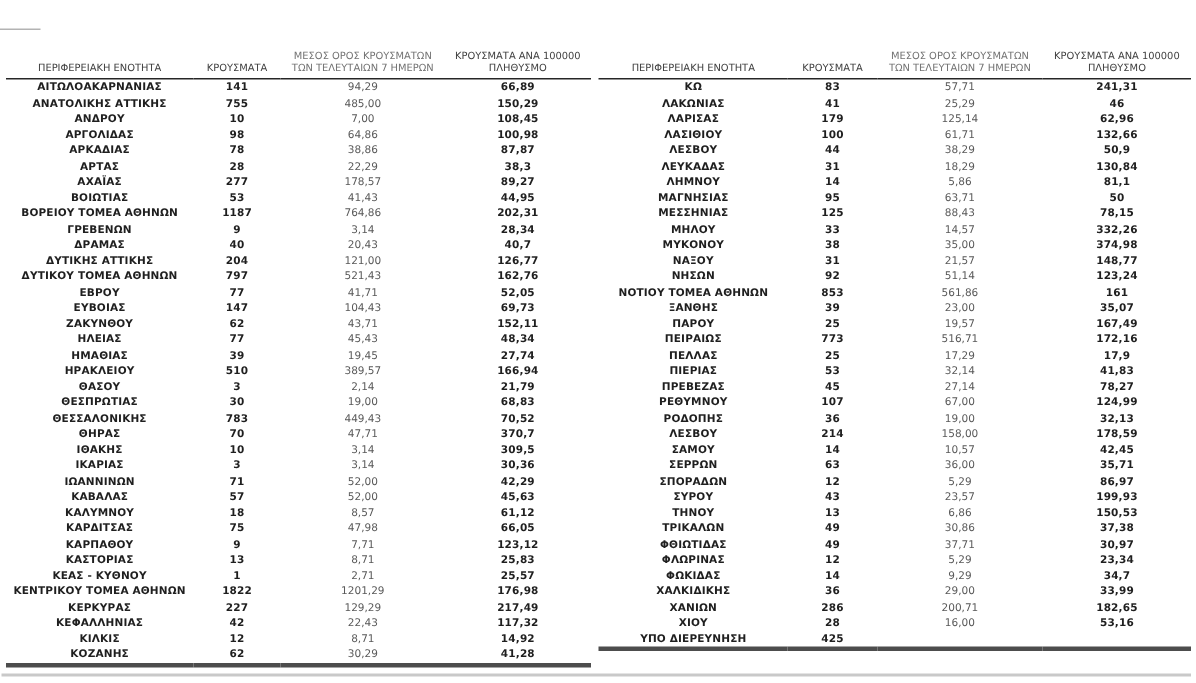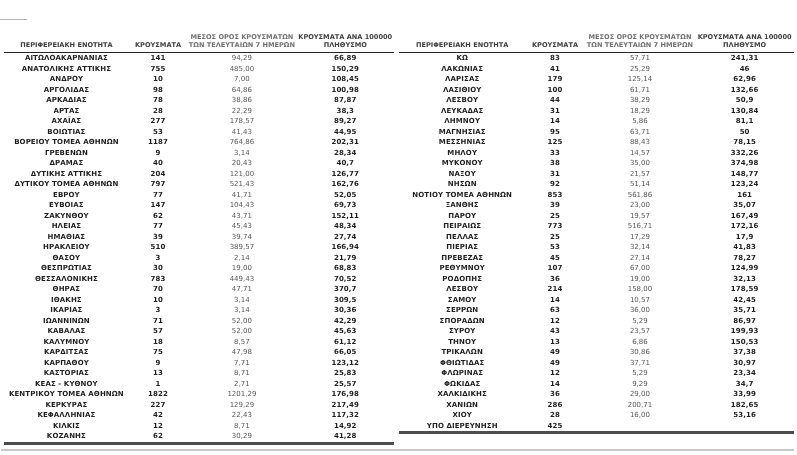--- a/index.html
+++ b/index.html
@@ -12,21 +12,21 @@
   .bottom-rule{position:absolute;left:1px;top:449px;width:793px;height:2px;background:#c9c9c9;}
   .table-wrap{position:absolute;top:26px;}
   .table-wrap.left{left:4px;width:390px;}
   .table-wrap.right{left:399px;width:395px;}
   table.data{
     width:100%;border-collapse:collapse;table-layout:fixed;
     border-bottom:3px solid #4d4d4d;
   }
   col.w-name{width:32%;} col.w-cases{width:15%;} col.w-avg{width:28%;} col.w-per{width:25%;}
   thead th{
-    vertical-align:bottom;text-align:center;font-weight:700;
+    vertical-align:bottom;text-align:center;font-weight:400;
     font-size:6.6px;line-height:8px;color:#404040;
     padding:0 0 3px 0;border-bottom:1px solid #262626;height:23px;
     white-space:nowrap;overflow:hidden;
   }
   thead th.h-avg{color:#737373;}
   tbody td{
     height:10.5px;line-height:10.5px;padding:0;text-align:center;
     font-size:7px;white-space:nowrap;overflow:hidden;
   }
   td.col-name,td.col-cases,td.col-per100k{color:#1f1f1f;font-weight:700;letter-spacing:0.1px;}
@@ -158,21 +158,21 @@
         </tr>
         <tr>
           <td class="col-name">ΗΛΕΙΑΣ</td>
           <td class="col-cases">77</td>
           <td class="col-avg">45,43</td>
           <td class="col-per100k">48,34</td>
         </tr>
         <tr>
           <td class="col-name">ΗΜΑΘΙΑΣ</td>
           <td class="col-cases">39</td>
-          <td class="col-avg">39,74</td>
+          <td class="col-avg">19,45</td>
           <td class="col-per100k">27,74</td>
         </tr>
         <tr>
           <td class="col-name">ΗΡΑΚΛΕΙΟΥ</td>
           <td class="col-cases">510</td>
           <td class="col-avg">389,57</td>
           <td class="col-per100k">166,94</td>
         </tr>
         <tr>
           <td class="col-name">ΘΑΣΟΥ</td>

